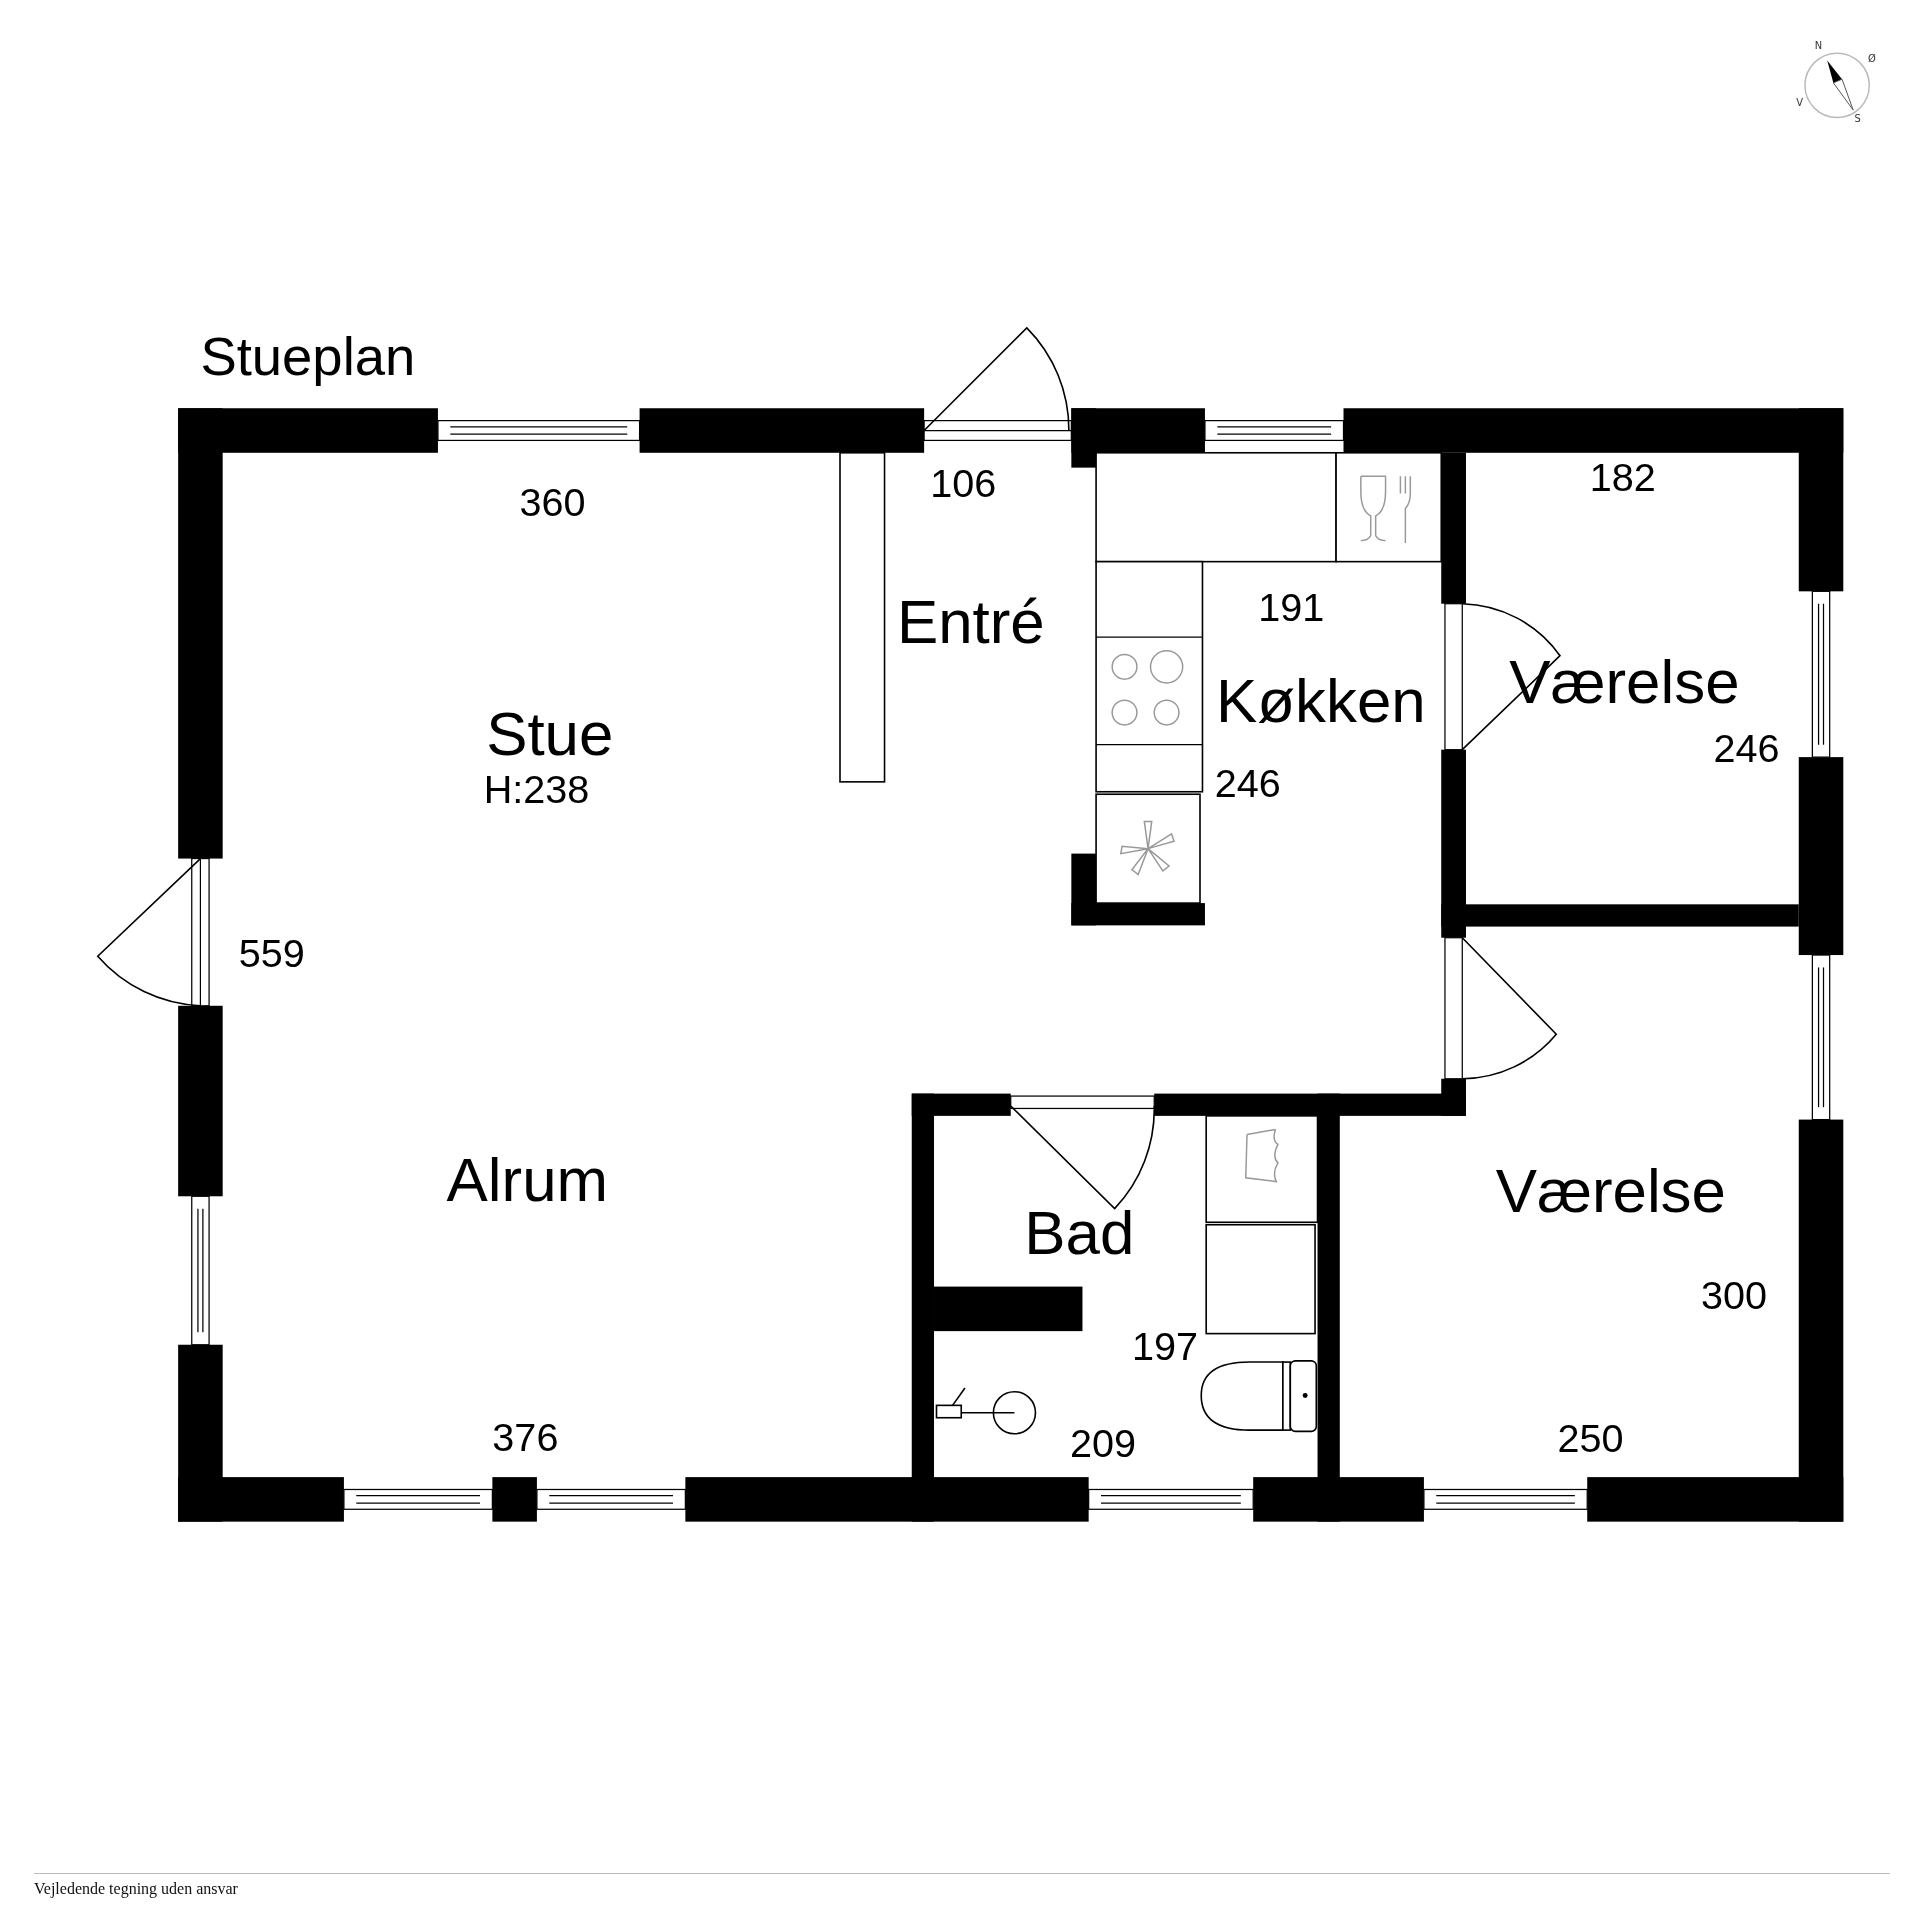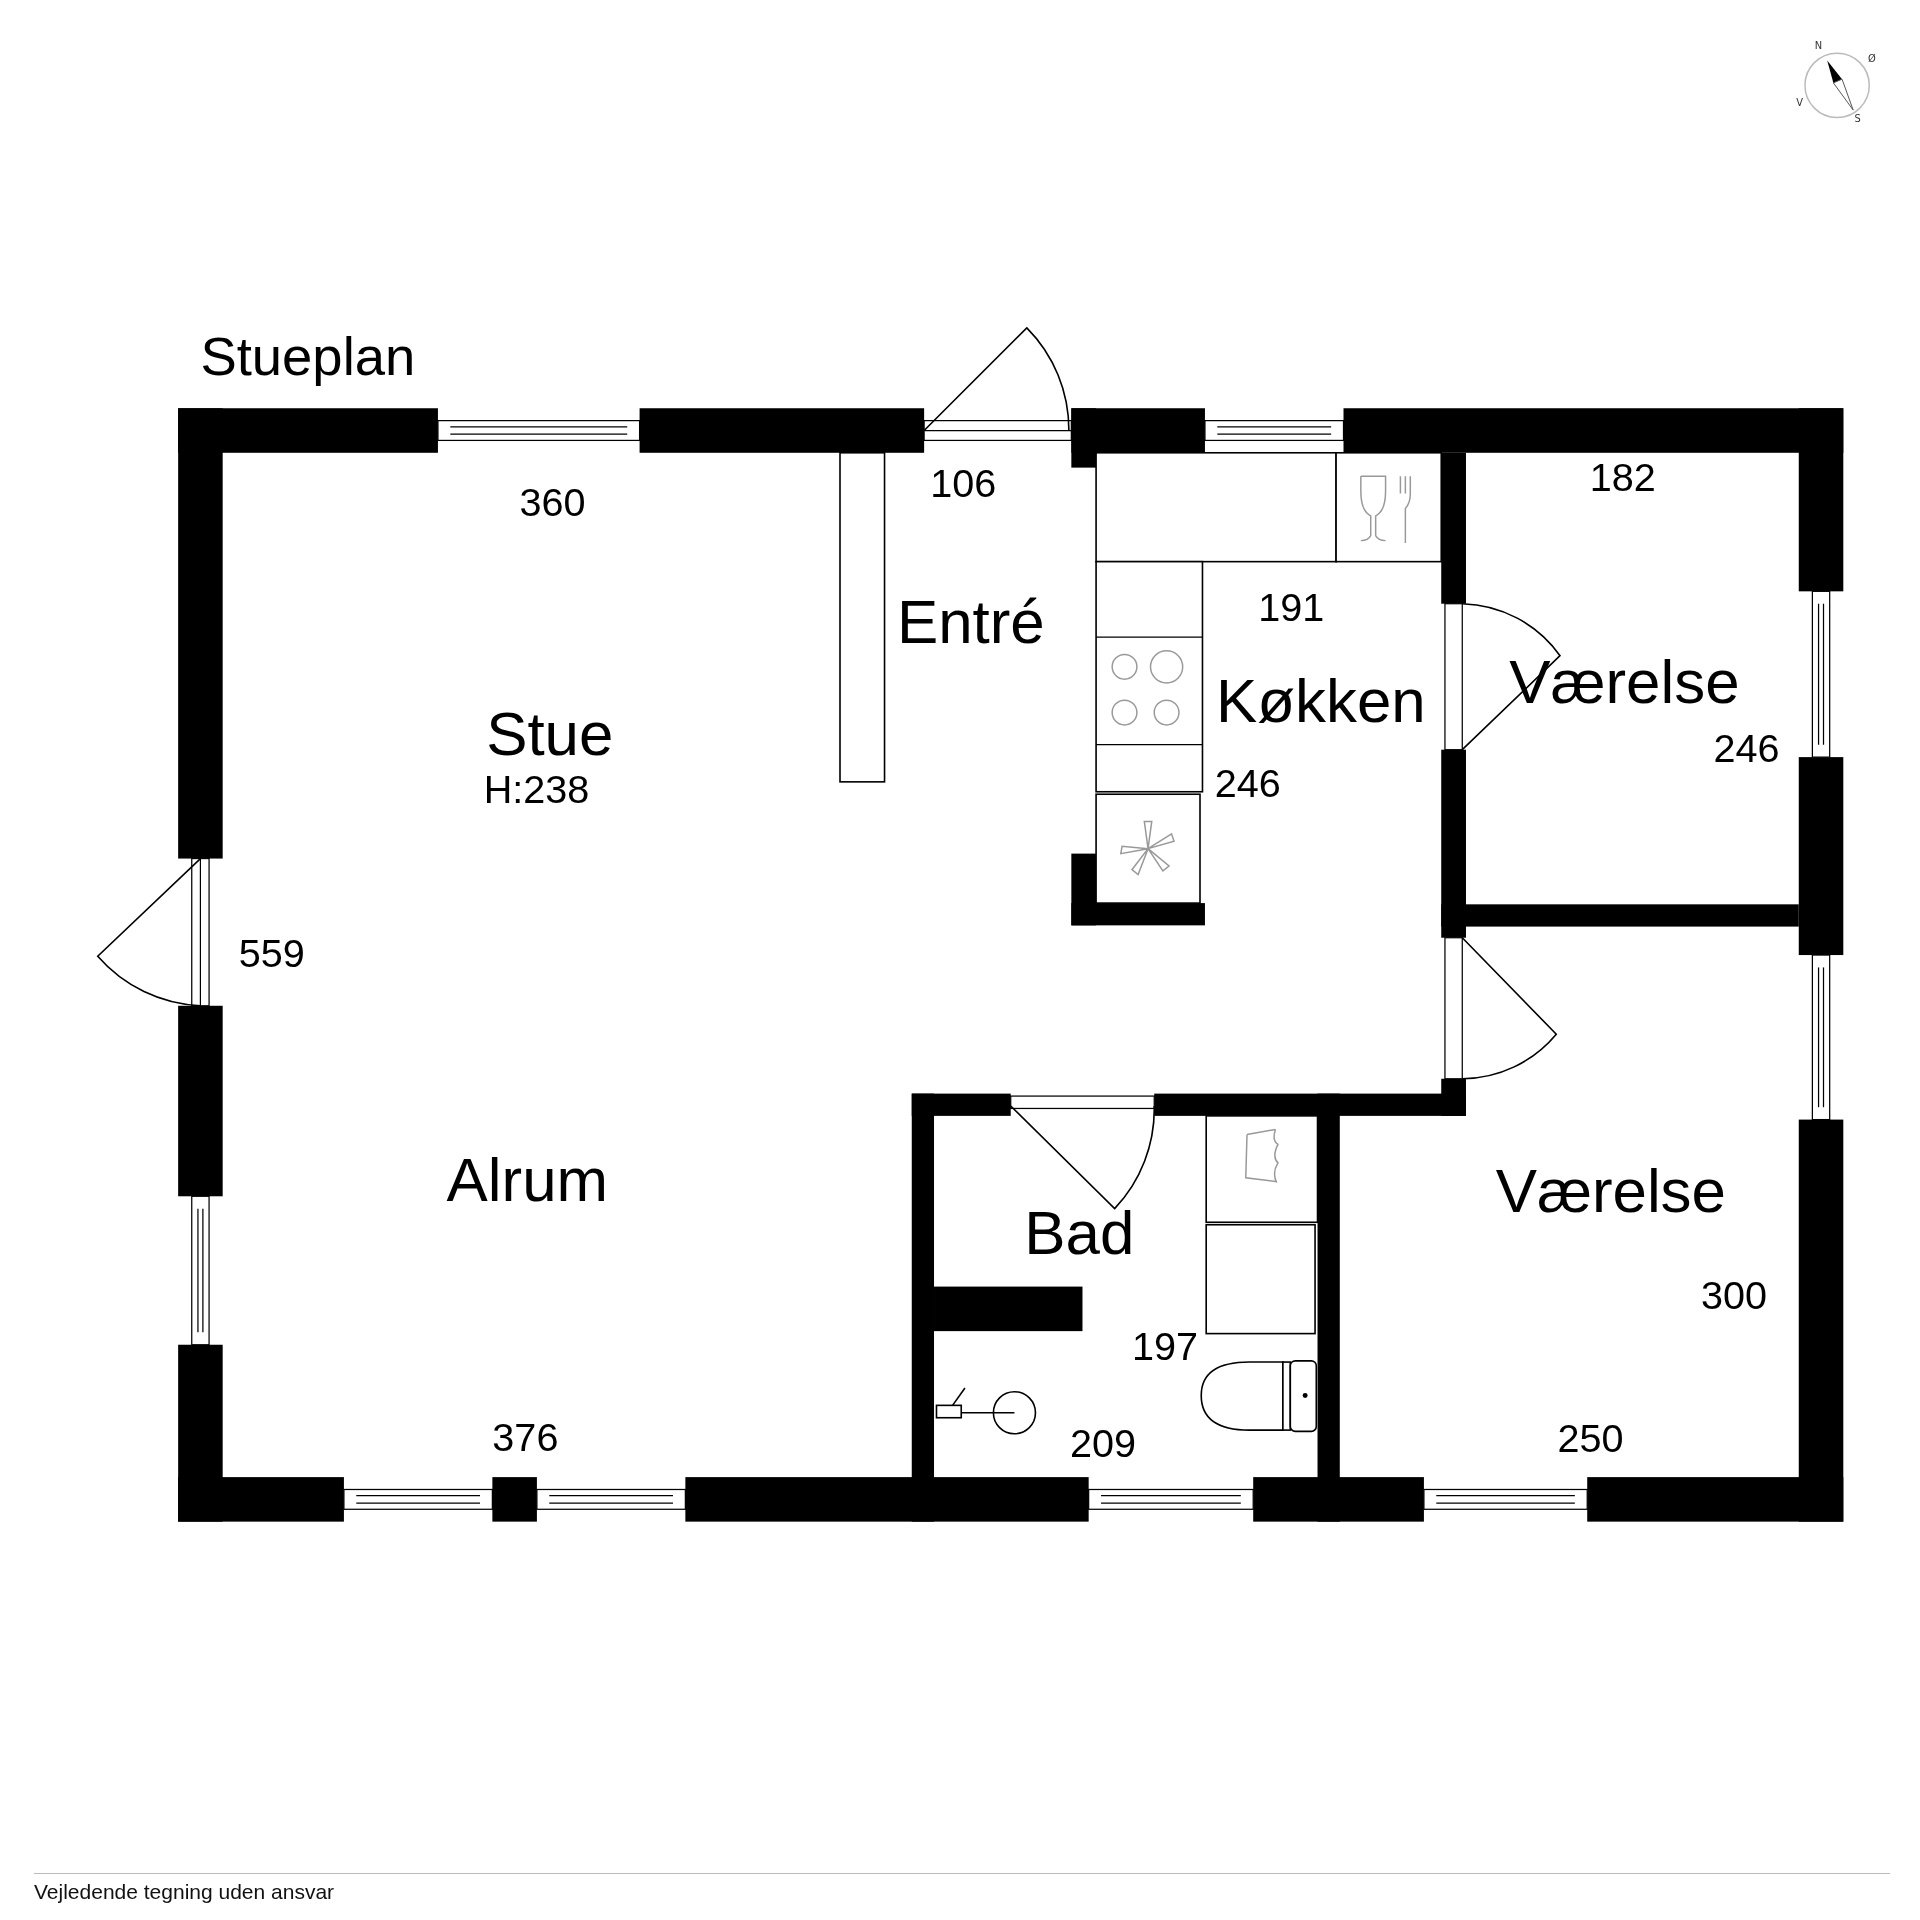--- a/index.html
+++ b/index.html
@@ -8,21 +8,21 @@
   .wall { fill:#000; }
   .win-frame { fill:#fff; stroke:#000; stroke-width:1; }
   .win-line { stroke:#000; stroke-width:1; fill:none; }
   .door { stroke:#000; stroke-width:1.3; fill:none; }
   .fix { fill:#fff; stroke:#000; stroke-width:1.3; }
   .fix-grey { fill:none; stroke:#999; stroke-width:1.2; }
   .room-label { font-family:"Liberation Sans", sans-serif; font-size:50px; fill:#000; }
   .dim-label { font-family:"Liberation Sans", sans-serif; font-size:32px; fill:#000; }
   .title-label { font-family:"Liberation Sans", sans-serif; font-size:44px; fill:#000; }
   .compass-letter { font-family:"DejaVu Sans", sans-serif; font-size:8px; fill:#333; }
-  #footer { position:absolute; left:34px; top:1880px; font-size:21px; color:#111; font-family:Liberation Sans, sans-serif; }
+  #footer { position:absolute; left:34px; top:1880px; font-size:16px; color:#111; font-family:Liberation Serif, serif; }
   #footer-rule { position:absolute; left:34px; right:30px; top:1873px; height:1px; background:#bbb; }
 </style>
 </head>
 <body>
 
 <svg id="plan" viewBox="0 0 1552 1552" xmlns="http://www.w3.org/2000/svg">
 
   <text class="title-label" x="162" y="303">Stueplan</text>
 
   <g transform="translate(1485,69)">

